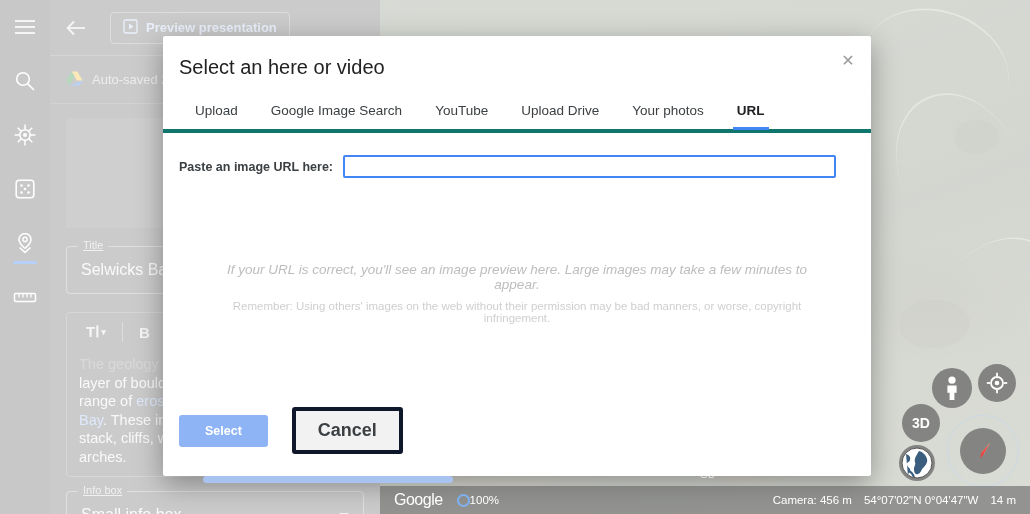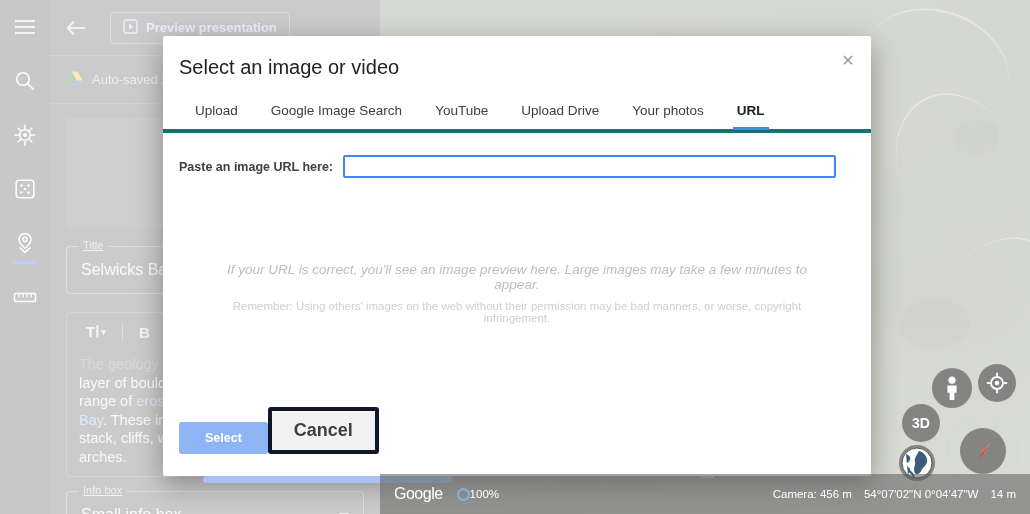--- a/index.html
+++ b/index.html
@@ -160,21 +160,21 @@
     font-family: "Liberation Sans", sans-serif; color: #202124;
   }
   .hint-zone {
     flex: 1; display: flex; flex-direction: column;
     align-items: center; justify-content: center;
     padding: 0 40px; gap: 8px;
   }
   .hint1 { font-size: 13.5px; color: #bdbdbd; text-align: center; font-style: italic; }
   .hint2 { font-size: 11.5px; color: #cfcfcf; text-align: center; }
   .dlg-actions {
-    display: flex; align-items: flex-end; gap: 0;
+    display: flex; align-items: center; gap: 24px;
     padding: 0 16px 22px 16px;
   }
   .btn-primary {
     background: #8fb4f5; color: #fff; border: none; border-radius: 3px;
     font-size: 12.5px; font-weight: 700; padding: 9px 26px; cursor: pointer;
     font-family: "Liberation Sans", sans-serif;
   }
   .btn-secondary {
     background: #f2f2f2; color: #3c4043; border: 4px solid #0f172a;
     border-radius: 3px; font-size: 18px; font-weight: 700;
@@ -198,21 +198,21 @@
   .ctl-3d     { left: 902px; top: 404px; width: 38px; height: 38px; font-size: 14px; font-weight: 700; }
   .ctl-globe  { left: 899px; top: 445px; width: 36px; height: 36px; overflow: hidden; }
   .compass-ring {
     position: absolute; left: 947px; top: 415px; width: 72px; height: 72px;
     border-radius: 50%; border: 1px solid rgba(190,215,240,.55);
   }
   .ctl-compass { left: 960px; top: 428px; width: 46px; height: 46px; }
 
   
   .bottombar {
-    position: absolute; left: 380px; bottom: 0; right: 0; height: 40px;
+    position: absolute; left: 380px; bottom: 0; right: 0; height: 28px;
     background: rgba(90,90,90,.55);
     display: flex; align-items: center; padding: 0 14px;
     color: #fff; font-size: 11.5px;
   }
   .glogo { font-size: 16px; letter-spacing: -.5px; }
   .ring {
     width: 13px; height: 13px; border-radius: 50%;
     border: 2px solid #7fb0ef; margin-left: 14px;
   }
   .pct { margin-left: 0; }
@@ -371,21 +371,21 @@
       <span class="field-label">Info box</span>
       <span class="field-value">Small info box</span>
       <span class="caret"></span>
     </div>
   </div>
 
   <div class="scrim"></div>
 
   <div class="dialog">
     <div class="dlg-close">✕</div>
-    <div class="dlg-title">Select an image or video</div>
+    <div class="dlg-title">Select an here or video</div>
 
     <div class="tabs">
       <div class="tab">Upload</div>
       <div class="tab">Google Image Search</div>
       <div class="tab">YouTube</div>
       <div class="tab">Upload Drive</div>
       <div class="tab">Your photos</div>
       <div class="tab active">URL</div>
     </div>
 

